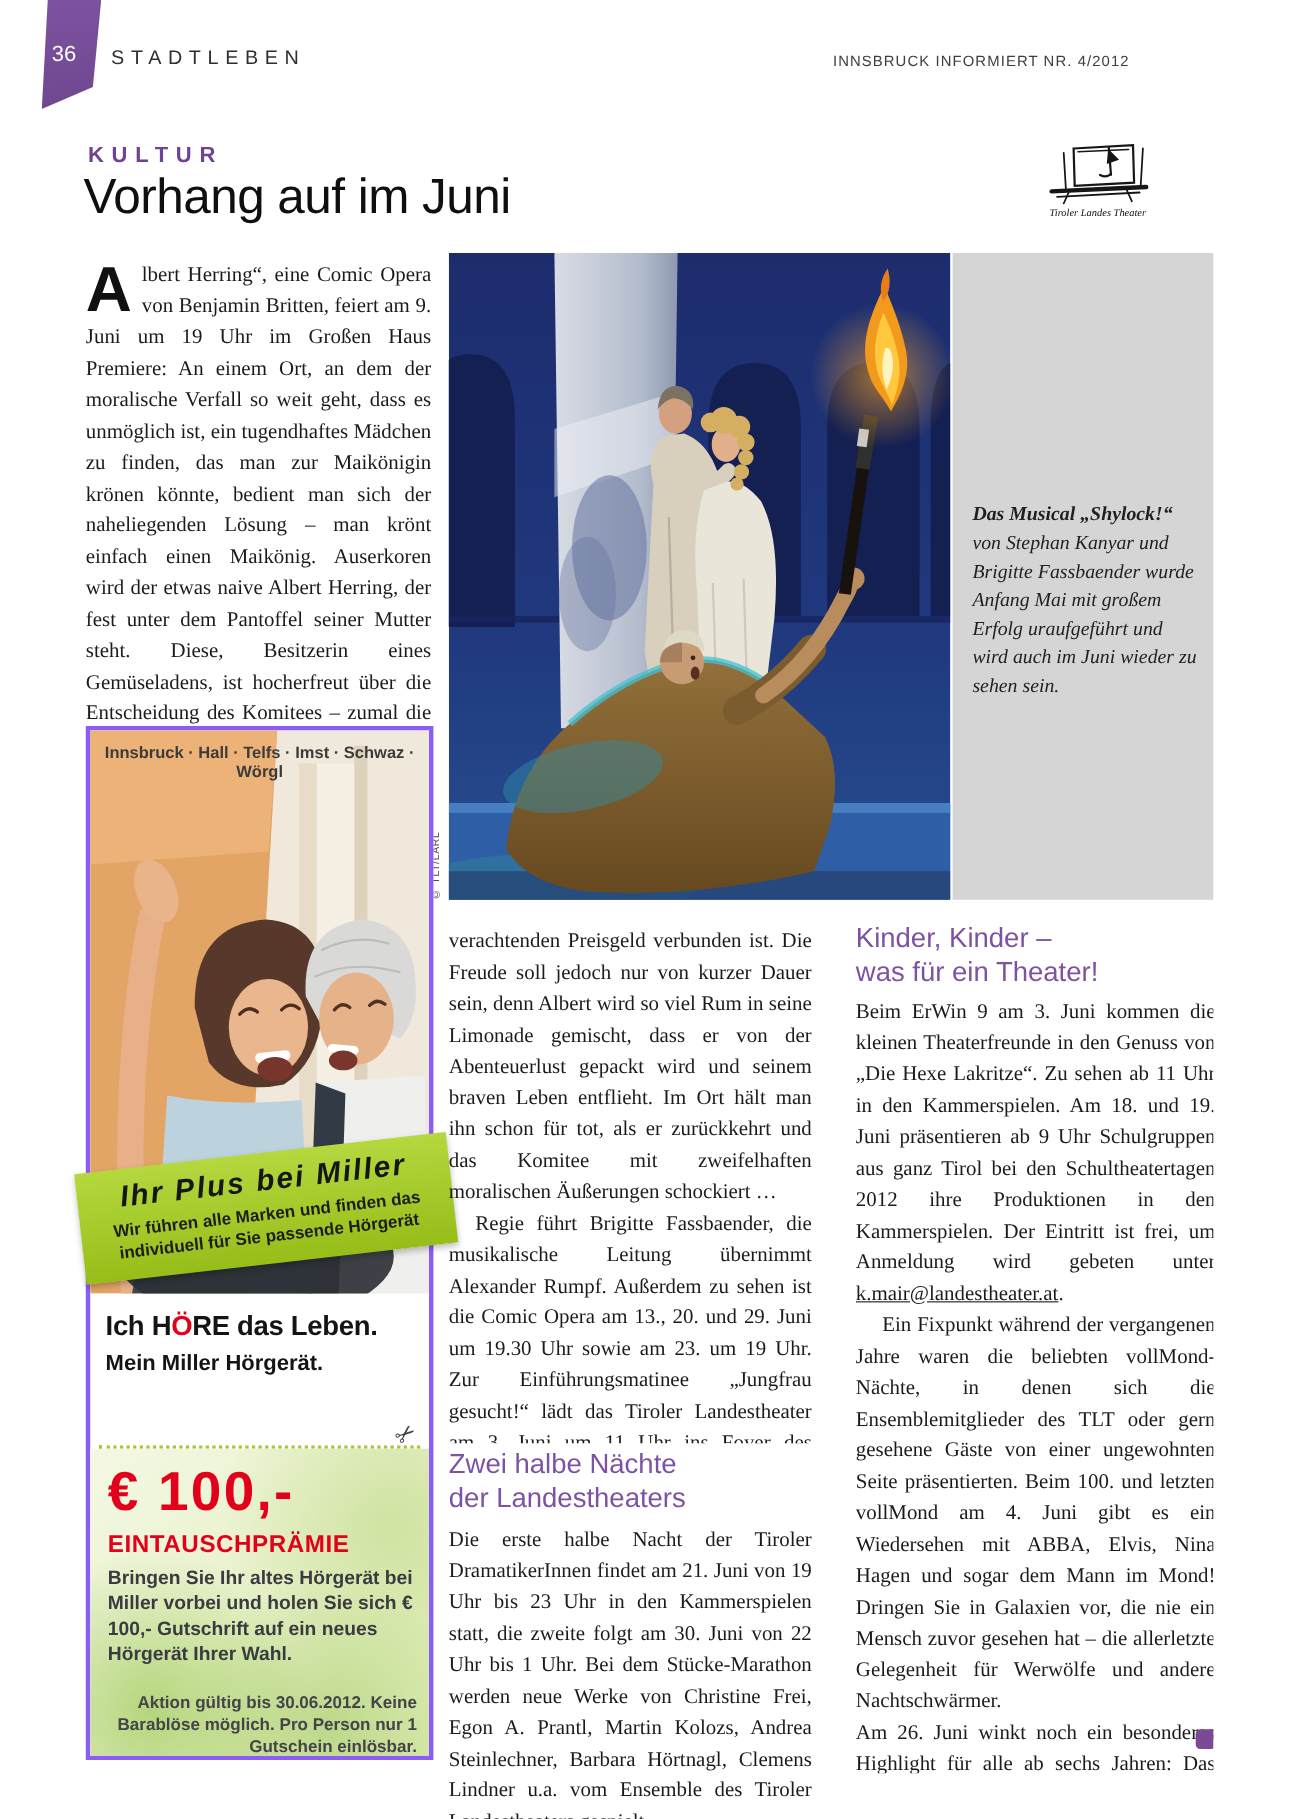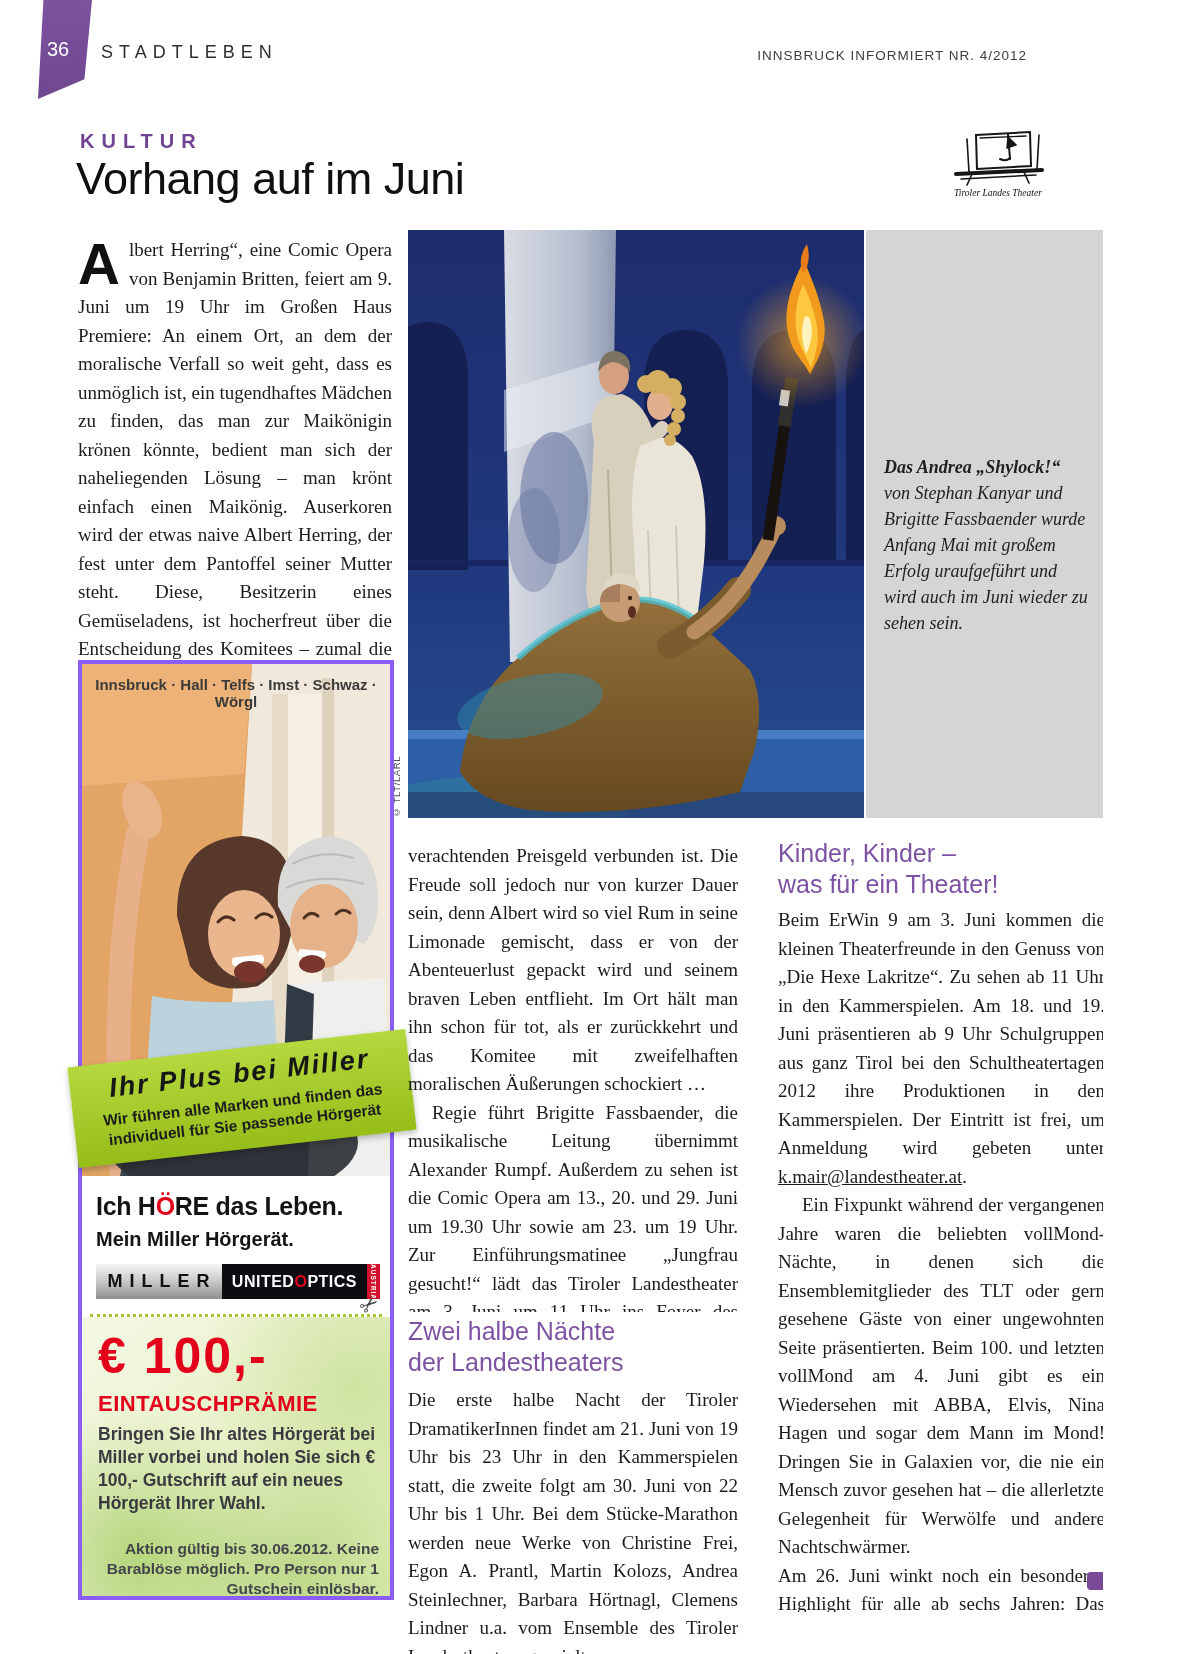--- a/index.html
+++ b/index.html
@@ -195,21 +195,21 @@
     <circle cx="394" cy="112" r="66" fill="url(#glowGrad)"></circle>
     <path d="M396,30 C380,62 374,86 382,110 C386,124 396,132 402,144 C414,124 420,106 415,86 C411,66 404,50 396,30 Z" fill="#f29a1c"></path>
     <path d="M395,54 C387,74 385,94 391,112 C395,122 400,130 403,138 C410,120 412,103 407,87 C404,75 400,64 395,54 Z" fill="#ffc83e"></path>
     <path d="M397,86 C393,98 393,110 398,124 C404,112 406,99 401,87 Z" fill="#fff3c0"></path>
     <path d="M399,14 Q389,28 395,44 Q404,32 399,14 Z" fill="#e87c18"></path>
   </svg>
   <div class="photo-credit">© TLT/LARL</div>
 
   <div class="caption-box">
     <div class="caption-text">
-      <span class="caption-lead">Das Andrea „Shylock!“</span><span> von Stephan Kanyar und Brigitte Fassbaender wurde Anfang Mai mit großem Erfolg uraufgeführt und wird auch im Juni wieder zu sehen sein.</span>
+      <span class="caption-lead">Das Musical „Shylock!“</span><span> von Stephan Kanyar und Brigitte Fassbaender wurde Anfang Mai mit großem Erfolg uraufgeführt und wird auch im Juni wieder zu sehen sein.</span>
     </div>
   </div>
 
   <div class="ad">
     <svg class="ad-photo" viewBox="0 0 308 512" preserveAspectRatio="none">
       <rect x="0" y="0" width="308" height="512" fill="#f0e8da"></rect>
       <polygon points="0,0 170,0 140,512 0,512" fill="#e2a566"></polygon>
       <polygon points="0,0 170,0 162,110 0,122" fill="#ecb277"></polygon>
       <rect x="190" y="30" width="16" height="482" fill="#e6dcc8"></rect>
       <rect x="240" y="14" width="12" height="498" fill="#ded2bc"></rect>
@@ -236,29 +236,20 @@
     <div class="ad-locations">Innsbruck · Hall · Telfs · Imst · Schwaz · Wörgl</div>
     <div class="ad-banner">
       <div class="banner-title">Ihr Plus bei Miller</div>
       <div class="banner-sub">Wir führen alle Marken und finden das</div>
       <div class="banner-sub" style="margin-top:0;">individuell für Sie passende Hörgerät</div>
     </div>
     <div class="ad-slogan">
       <span>Ich H</span><span class="red">Ö</span><span>RE das Leben.</span>
     </div>
     <div class="ad-slogan-sub">Mein Miller Hörgerät.</div>
-    <div class="brandbar">
-      <div class="brand-miller">MILLER</div>
-      <div class="brand-united">
-        <span>UNITED</span>
-          <span class="red">O</span>
-          <span>PTICS</span>
-      </div>
-      <div class="brand-austria">AUSTRIA</div>
-    </div>
     <div class="scissors-icon">✂</div>
     <div class="ad-dash"></div>
     <div class="coupon">
       <div class="price">€ 100,-</div>
       <div class="price-label">EINTAUSCHPRÄMIE</div>
       <div class="offer">Bringen Sie Ihr altes Hörgerät bei Miller vorbei und holen Sie sich € 100,- Gutschrift auf ein neues Hörgerät Ihrer Wahl.</div>
       <div class="terms">Aktion gültig bis 30.06.2012. Keine Barablöse möglich. Pro Person nur 1 Gutschein einlösbar.</div>
     </div>
   </div>
 

